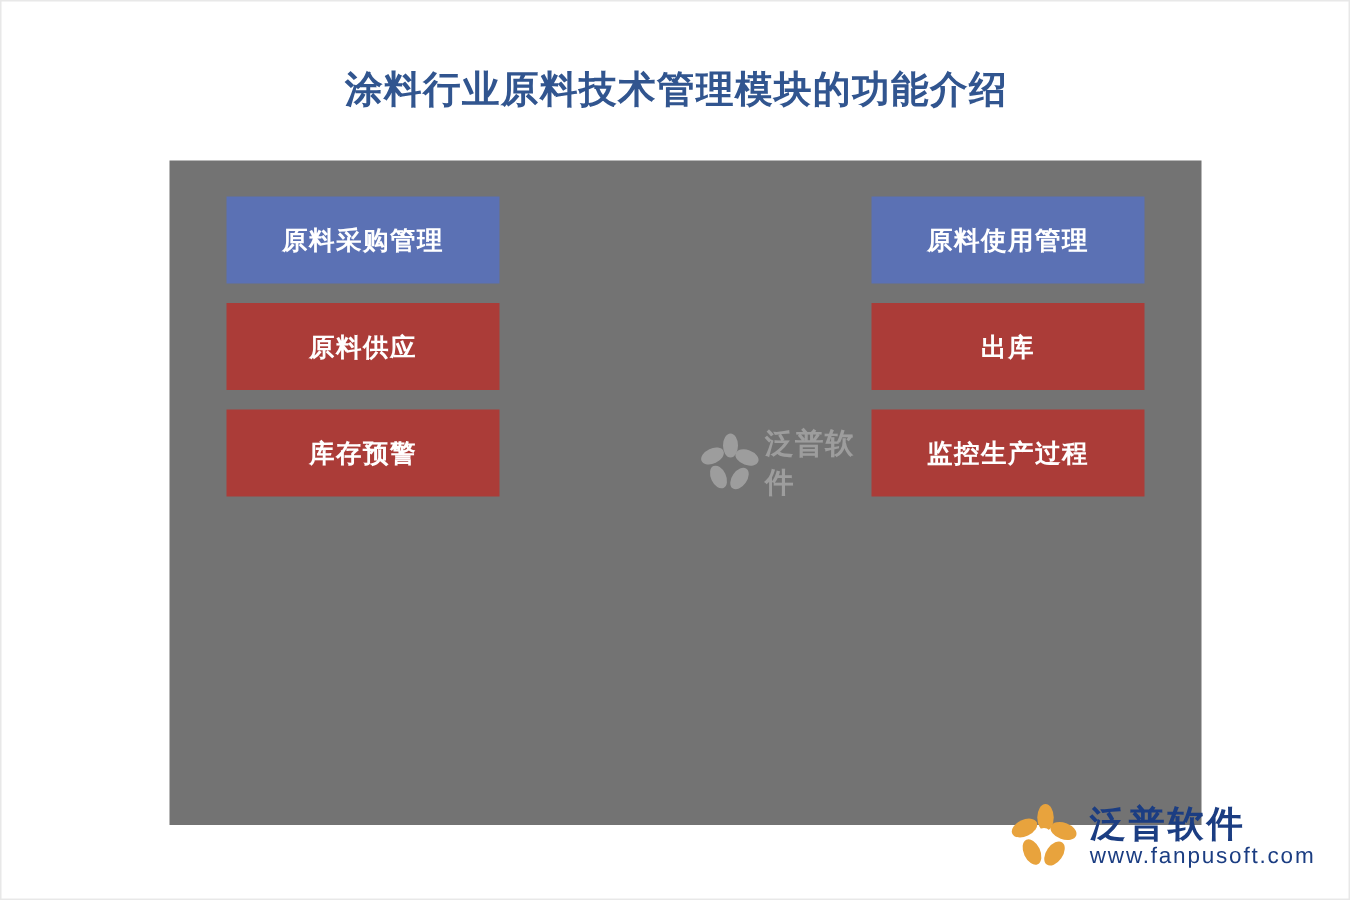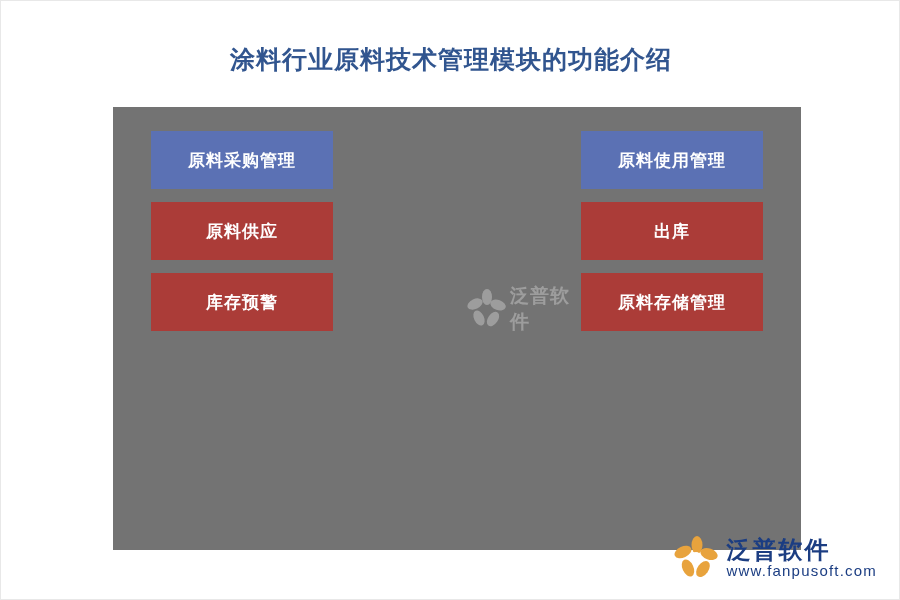--- a/index.html
+++ b/index.html
@@ -141,21 +141,21 @@
       </div>
 
 
       <div class="row">
         <div class="cell red">原料供应</div>
         <div class="cell red">出库</div>
       </div>
 
       <div class="row gap-row">
         <div class="cell red">库存预警</div>
-        <div class="cell red">原料存储管理</div>
+        <div class="cell red">监控生产过程</div>
       </div>
 
 
     </div>
   </div>
 
   <div class="watermark-mid">
     <svg class="wm-logo-svg" width="42" height="42" viewBox="0 0 42 42">
       <g fill="#ffffff">
         <ellipse cx="21" cy="9" rx="5" ry="8"></ellipse>

